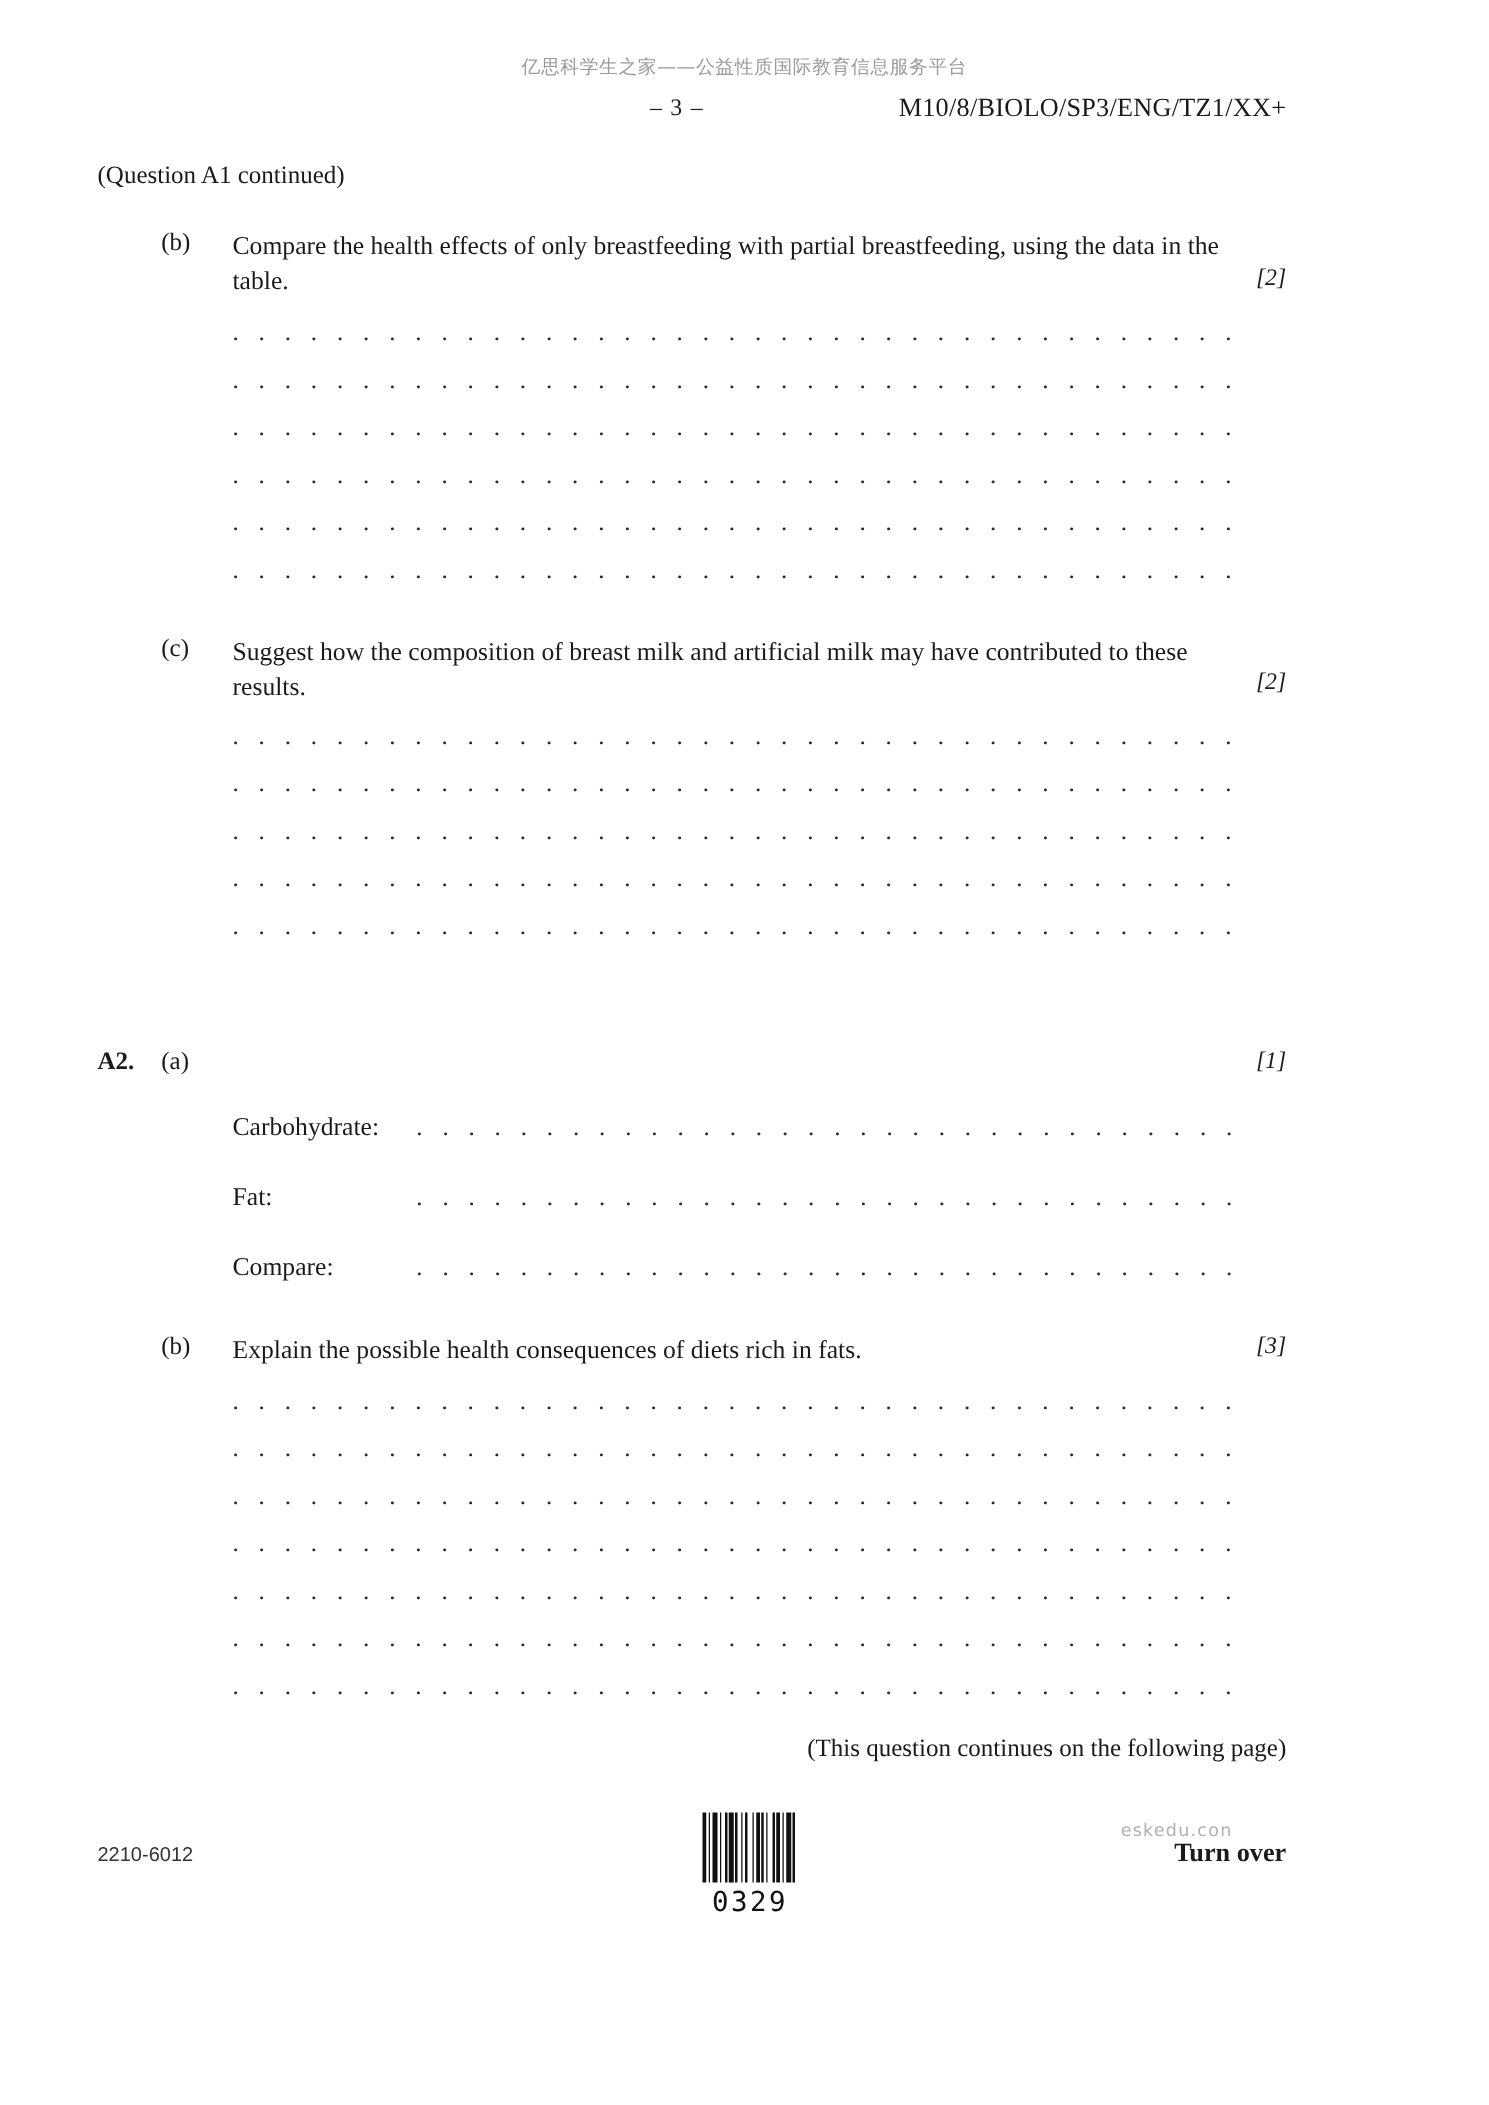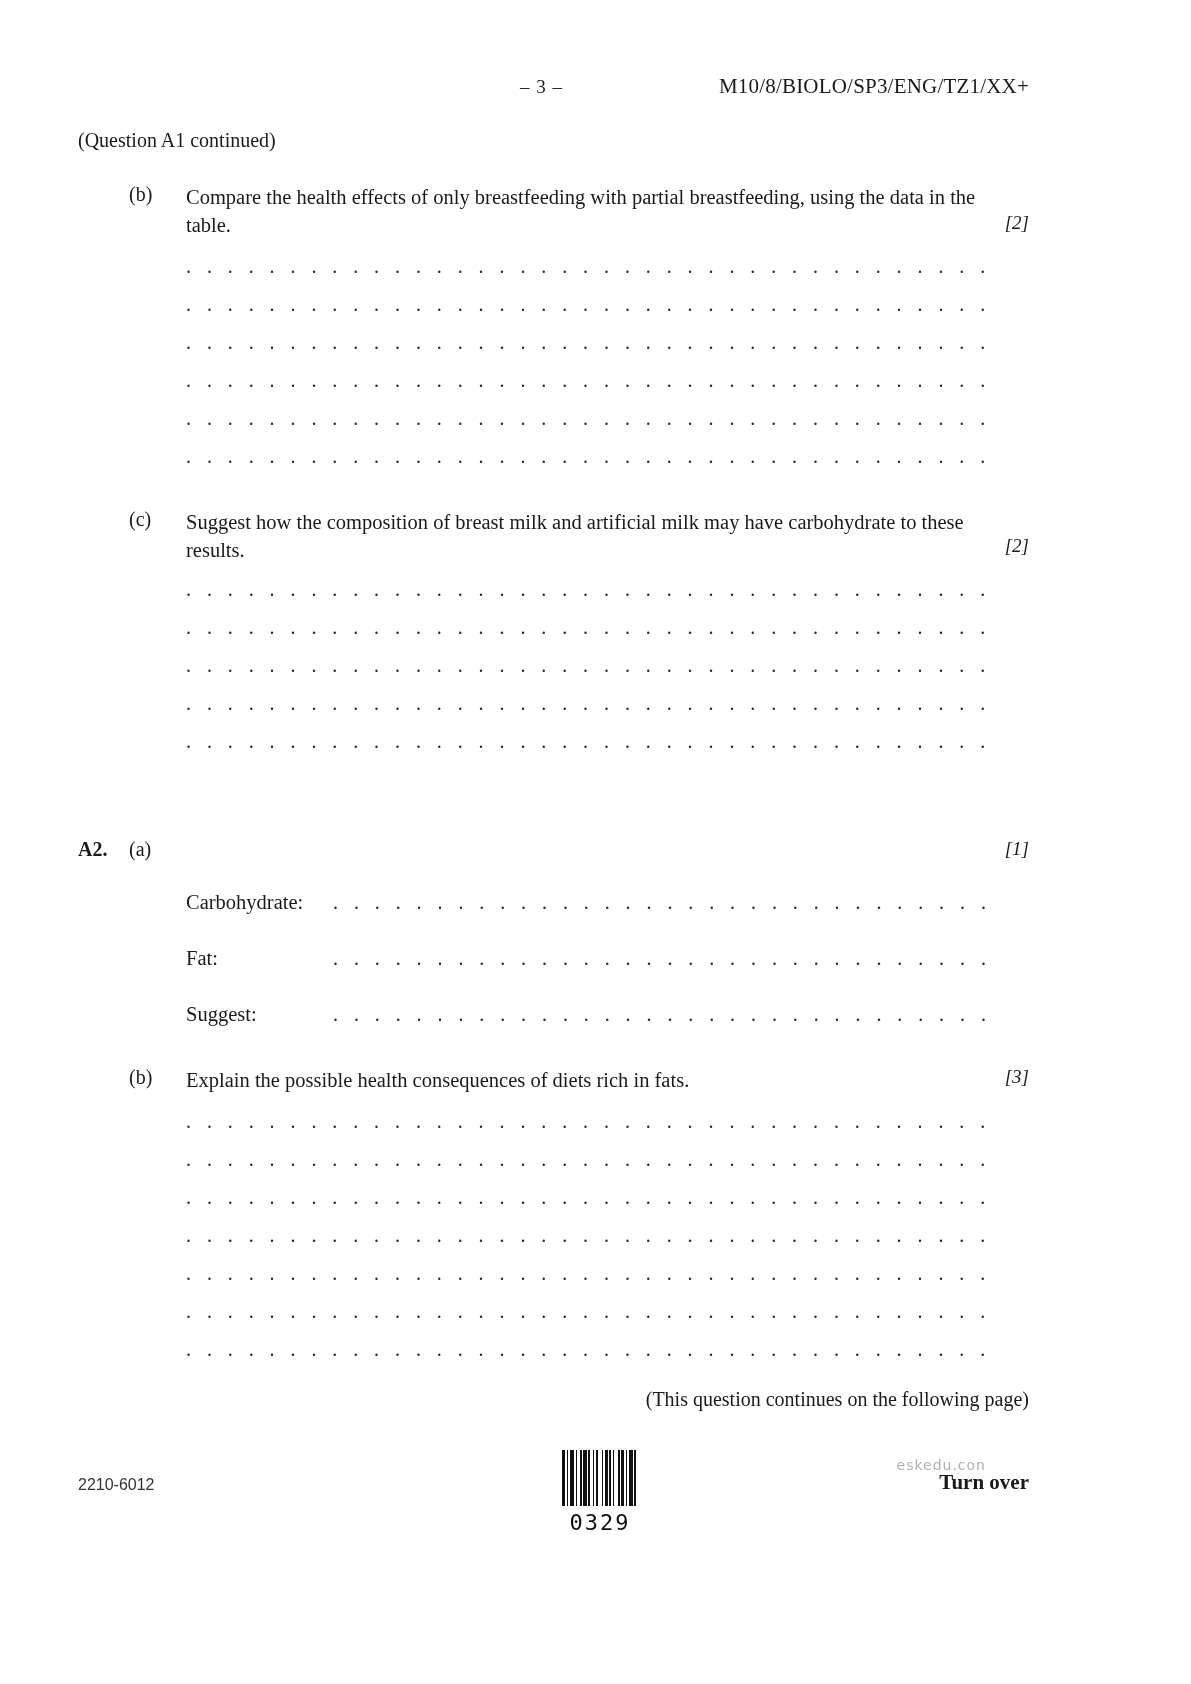--- a/index.html
+++ b/index.html
@@ -151,57 +151,58 @@
     letter-spacing: 2px;
     margin-top: 4px;
     color: #111;
   }
 </style>
 </head>
 <body>
 
 <div class="page">
 
+  <div class="watermark-top">亿思科学生之家——公益性质国际教育信息服务平台</div>
   <div class="page-number">– 3 –</div>
   <div class="paper-code">M10/8/BIOLO/SP3/ENG/TZ1/XX+</div>
 
   <div class="continued">(Question A1 continued)</div>
 
   <div class="qlabel" style="top:183px; left:129px;">(b)</div>
   <div class="qtext" style="top:183px; left:186px;">Compare the health effects of only breastfeeding with partial breastfeeding, using the data in the table.</div>
   <div class="marks" style="top:212px;">[2]</div>
 
   <div class="dots" style="top:255px;">. . . . . . . . . . . . . . . . . . . . . . . . . . . . . . . . . . . . . . . . . . . . . . . . . . . . . . .</div>
   <div class="dots" style="top:293px;">. . . . . . . . . . . . . . . . . . . . . . . . . . . . . . . . . . . . . . . . . . . . . . . . . . . . . . .</div>
   <div class="dots" style="top:331px;">. . . . . . . . . . . . . . . . . . . . . . . . . . . . . . . . . . . . . . . . . . . . . . . . . . . . . . .</div>
   <div class="dots" style="top:369px;">. . . . . . . . . . . . . . . . . . . . . . . . . . . . . . . . . . . . . . . . . . . . . . . . . . . . . . .</div>
   <div class="dots" style="top:407px;">. . . . . . . . . . . . . . . . . . . . . . . . . . . . . . . . . . . . . . . . . . . . . . . . . . . . . . .</div>
   <div class="dots" style="top:445px;">. . . . . . . . . . . . . . . . . . . . . . . . . . . . . . . . . . . . . . . . . . . . . . . . . . . . . . .</div>
 
   <div class="qlabel" style="top:508px; left:129px;">(c)</div>
-  <div class="qtext" style="top:508px; left:186px;">Suggest how the composition of breast milk and artificial milk may have carbohydrate to these results.</div>
+  <div class="qtext" style="top:508px; left:186px;">Suggest how the composition of breast milk and artificial milk may have contributed to these results.</div>
   <div class="marks" style="top:535px;">[2]</div>
 
   <div class="dots" style="top:578px;">. . . . . . . . . . . . . . . . . . . . . . . . . . . . . . . . . . . . . . . . . . . . . . . . . . . . . . .</div>
   <div class="dots" style="top:616px;">. . . . . . . . . . . . . . . . . . . . . . . . . . . . . . . . . . . . . . . . . . . . . . . . . . . . . . .</div>
   <div class="dots" style="top:654px;">. . . . . . . . . . . . . . . . . . . . . . . . . . . . . . . . . . . . . . . . . . . . . . . . . . . . . . .</div>
   <div class="dots" style="top:692px;">. . . . . . . . . . . . . . . . . . . . . . . . . . . . . . . . . . . . . . . . . . . . . . . . . . . . . . .</div>
   <div class="dots" style="top:730px;">. . . . . . . . . . . . . . . . . . . . . . . . . . . . . . . . . . . . . . . . . . . . . . . . . . . . . . .</div>
 
   <div class="qlabel bold" style="top:838px; left:78px;">A2.</div>
   <div class="qlabel" style="top:838px; left:129px;">(a)</div>
   <div class="marks" style="top:838px;">[1]</div>
 
   <div class="dots-lbl" style="top:891px;">Carbohydrate:</div>
   <div class="dots short" style="top:891px; left:333px;">. . . . . . . . . . . . . . . . . . . . . . . . . . . . . . . . . . . . . . . . . . . . . .</div>
 
   <div class="dots-lbl" style="top:947px;">Fat:</div>
   <div class="dots short" style="top:947px; left:333px;">. . . . . . . . . . . . . . . . . . . . . . . . . . . . . . . . . . . . . . . . . . . . . .</div>
 
-  <div class="dots-lbl" style="top:1003px;">Suggest:</div>
+  <div class="dots-lbl" style="top:1003px;">Compare:</div>
   <div class="dots short" style="top:1003px; left:333px;">. . . . . . . . . . . . . . . . . . . . . . . . . . . . . . . . . . . . . . . . . . . . . .</div>
 
   <div class="qlabel" style="top:1066px; left:129px;">(b)</div>
   <div class="qtext" style="top:1066px; left:186px;">Explain the possible health consequences of diets rich in fats.</div>
   <div class="marks" style="top:1066px;">[3]</div>
 
   <div class="dots" style="top:1110px;">. . . . . . . . . . . . . . . . . . . . . . . . . . . . . . . . . . . . . . . . . . . . . . . . . . . . . . .</div>
   <div class="dots" style="top:1148px;">. . . . . . . . . . . . . . . . . . . . . . . . . . . . . . . . . . . . . . . . . . . . . . . . . . . . . . .</div>
   <div class="dots" style="top:1186px;">. . . . . . . . . . . . . . . . . . . . . . . . . . . . . . . . . . . . . . . . . . . . . . . . . . . . . . .</div>
   <div class="dots" style="top:1224px;">. . . . . . . . . . . . . . . . . . . . . . . . . . . . . . . . . . . . . . . . . . . . . . . . . . . . . . .</div>

